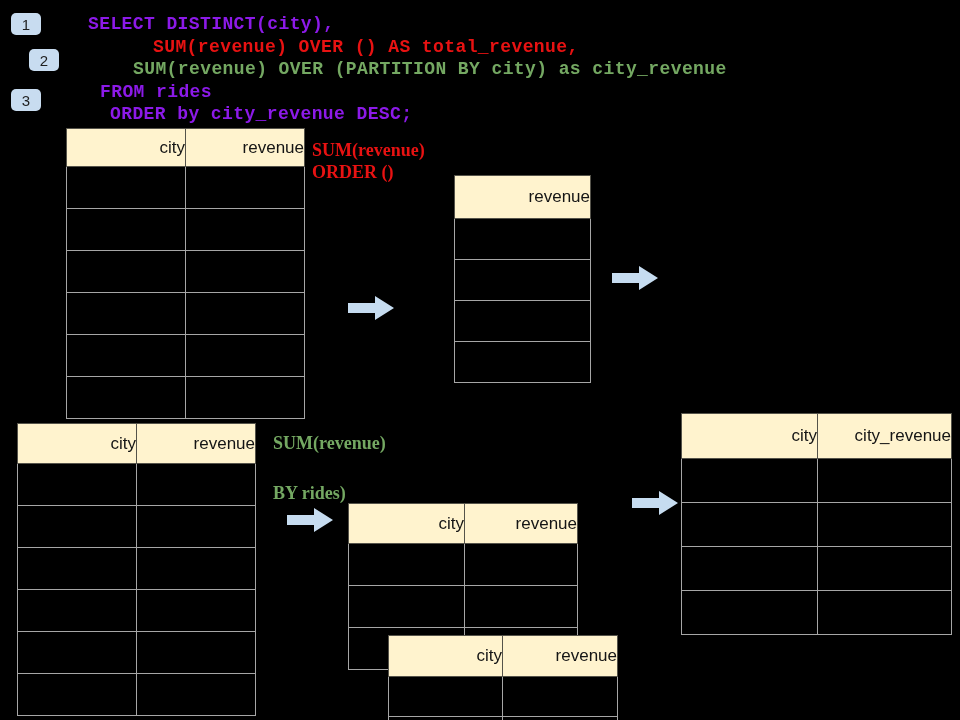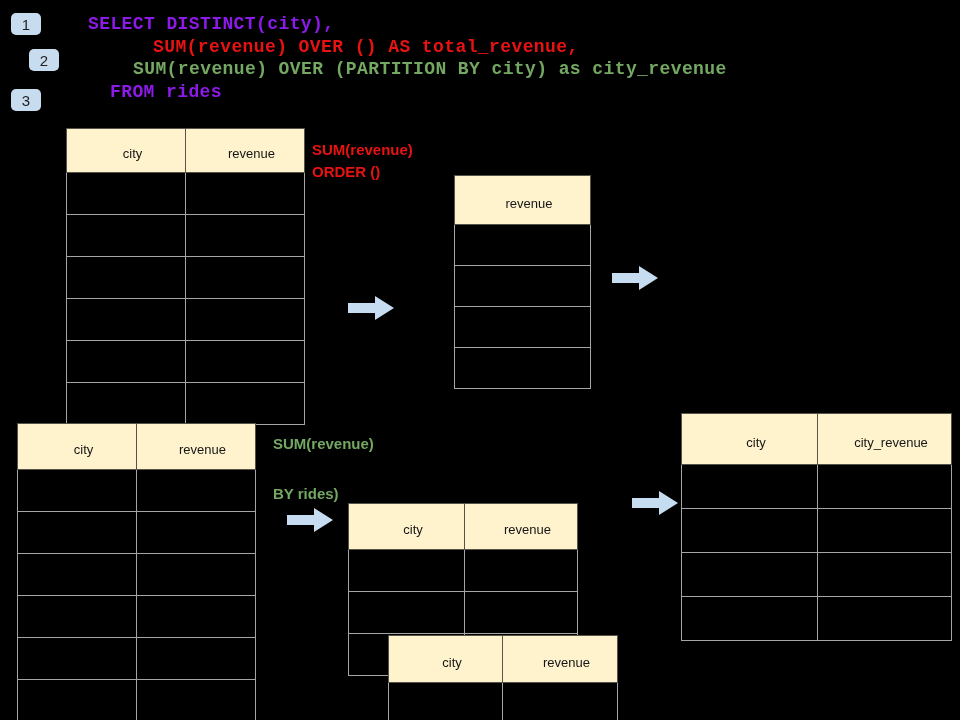--- a/index.html
+++ b/index.html
@@ -8,42 +8,42 @@
 
   
   .code{position:absolute;font-family:"Liberation Mono",monospace;font-weight:bold;
         font-size:18px;line-height:22px;letter-spacing:.4px;white-space:pre;}
   .c-purple{color:#8C1AE8;}
   .c-red{color:#E81212;}
   .c-green{color:#74A862;}
   .code-l1{left:88px;top:13px;}
   .code-l2{left:133px;top:36px;margin-left:20px;}
   .code-l3{left:133px;top:58px;}
-  .code-l4{left:110px;top:81px;}
+  .code-l4{left:100px;top:81px;}
   .code-l5{left:110px;top:103px;}
 
   .from-note{position:absolute;left:752px;top:37px;font-family:"Liberation Mono",monospace;
              font-weight:bold;font-size:16px;line-height:20px;color:#8C1AE8;white-space:pre;}
 
-  .label{position:absolute;font-family:Liberation Sans, sans-serif;font-weight:bold;
-         font-size:15px;white-space:pre;}
+  .label{position:absolute;font-family:Liberation Serif, serif;font-weight:bold;
+         font-size:18px;white-space:pre;}
   .label-total{left:312px;top:139px;line-height:22px;color:#E81212;}
   .label-partition{left:273px;top:431px;line-height:25px;color:#74A862;}
 
   
   .badge{position:absolute;width:30px;height:22px;background:#C8DCF0;border-radius:5px;
          color:#1f1f1f;font-size:15px;display:flex;align-items:center;justify-content:center;}
   .badge-1{left:11px;top:13px;}
   .badge-2{left:29px;top:49px;}
   .badge-3{left:11px;top:89px;}
 
   
   table.dt{position:absolute;border-collapse:collapse;table-layout:fixed;background:#000;}
-  .dt th{background:#FFF3CE;border:1px solid #55534a;font-weight:400;font-size:13px;
-         color:#151515;text-align:center;padding:6px 0 0 13px;}
+  .dt th{background:#FFF3CE;border:1px solid #55534a;font-weight:400;font-size:17px;
+         color:#151515;text-align:right;padding:0 0 0 13px;}
   .dt td{border:1px solid #a6a6a6;background:#000;padding:0;}
 
   .t-src-top{left:66px;top:128px;width:238px;}
   .t-src-top th{height:37px;}     .t-src-top td{height:41px;}
   .t-total{left:454px;top:175px;width:136px;}
   .t-total th{height:42px;}       .t-total td{height:40px;}
   .t-src-bottom{left:17px;top:423px;width:238px;}
   .t-src-bottom th{height:39px;}  .t-src-bottom td{height:41px;}
   .t-part{left:348px;top:503px;width:229px;z-index:1;}
   .t-part th{height:39px;}        .t-part td{height:41px;}
@@ -66,20 +66,21 @@
 <div class="canvas">
 
   <div class="badge badge-1">1</div>
   <div class="badge badge-2">2</div>
   <div class="badge badge-3">3</div>
 
   <div class="code c-purple code-l1">SELECT DISTINCT(city),</div>
   <div class="code c-red    code-l2">SUM(revenue) OVER () AS total_revenue,</div>
   <div class="code c-green  code-l3">SUM(revenue) OVER (PARTITION BY city) as city_revenue</div>
   <div class="code c-purple code-l4">FROM rides</div>
+  <div class="code c-purple code-l5">ORDER by city_revenue DESC;</div>
 
 
   <div class="label label-total"><span>SUM(revenue)</span><br><span>ORDER ()</span></div>
   <div class="label label-partition"><span>SUM(revenue)</span><br><br><span>BY rides)</span></div>
 
   <table class="dt t-src-top">
     <colgroup>
         <col style="width:119px">
         <col style="width:119px">
       </colgroup>

